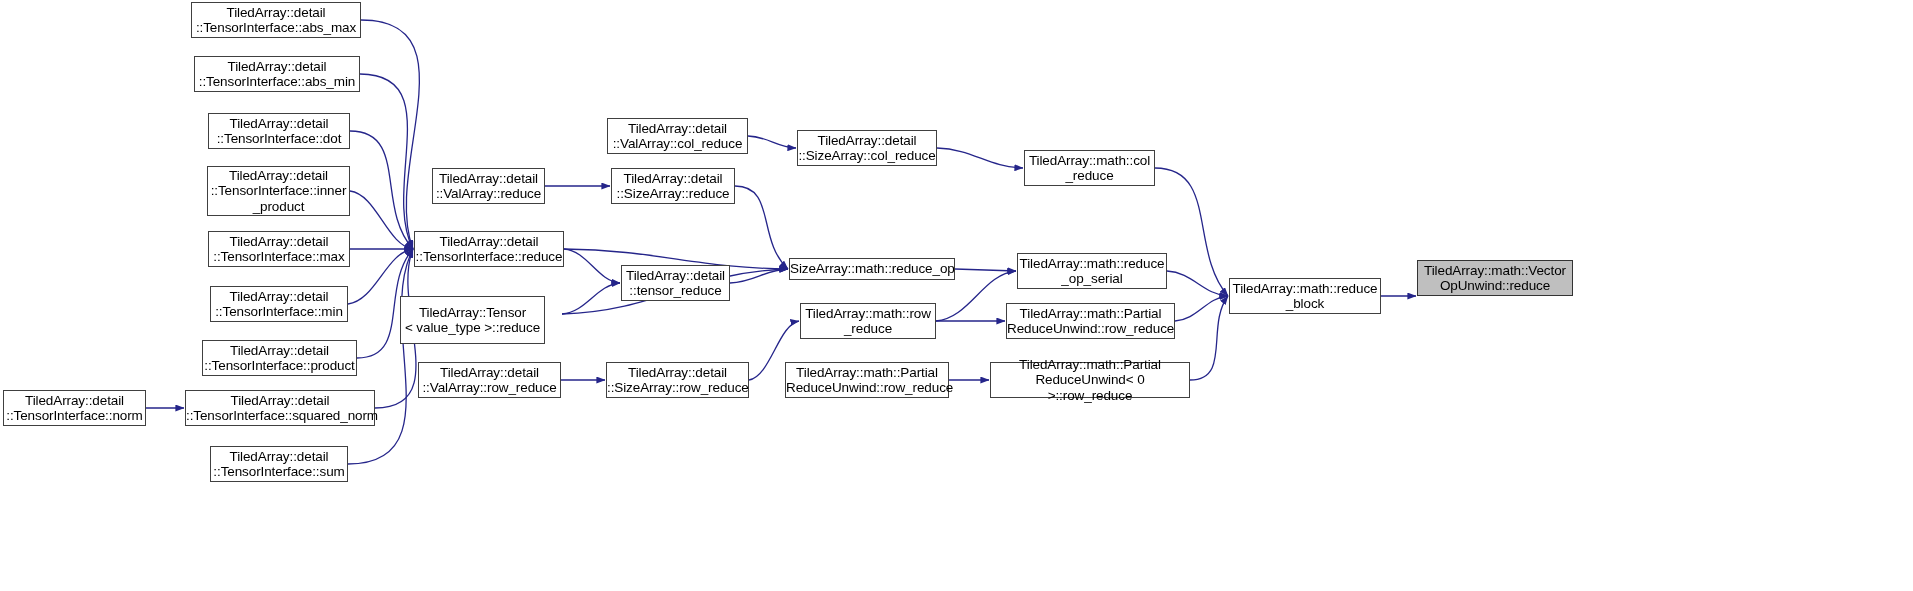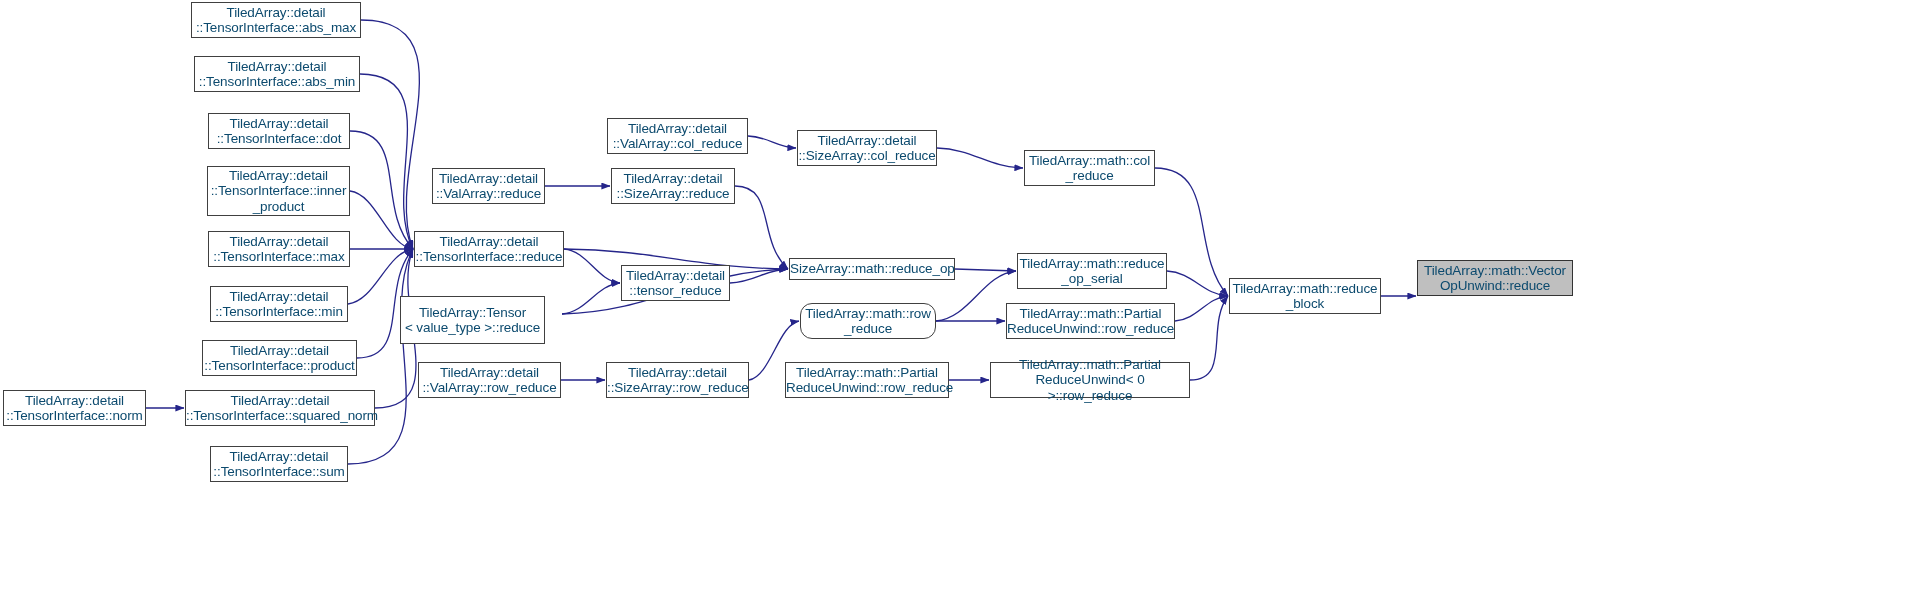--- a/index.html
+++ b/index.html
@@ -21,21 +21,21 @@
     top: 0;
     width: 1913px;
     height: 591px;
     pointer-events: none;
   }
   .node {
     position: absolute;
     box-sizing: border-box;
     border: 1px solid #404040;
     background: #ffffff;
-    color: #0c4a6e;
+    color: #000000;
     font-size: 13.5px;
     line-height: 15.5px;
     display: flex;
     align-items: center;
     justify-content: center;
     text-align: center;
     white-space: pre-line;
     letter-spacing: -0.1px;
     cursor: pointer;
   }
@@ -127,21 +127,21 @@
 ::ValArray::col_reduce</span></div>
       <div class="node" style="left: 611px; top: 168px; width: 124px; height: 36px;"><span class="node-label">TiledArray::detail
 ::SizeArray::reduce</span></div>
       <div class="node" style="left: 621px; top: 265px; width: 109px; height: 36px;"><span class="node-label">TiledArray::detail
 ::tensor_reduce</span></div>
       <div class="node" style="left: 606px; top: 362px; width: 143px; height: 36px;"><span class="node-label">TiledArray::detail
 ::SizeArray::row_reduce</span></div>
       <div class="node" style="left: 797px; top: 130px; width: 140px; height: 36px;"><span class="node-label">TiledArray::detail
 ::SizeArray::col_reduce</span></div>
       <div class="node" style="left: 789px; top: 258px; width: 166px; height: 22px;"><span class="node-label">SizeArray::math::reduce_op</span></div>
-      <div class="node" style="left: 800px; top: 303px; width: 136px; height: 36px; border-radius: 12px;"><span class="node-label">TiledArray::math::row
+      <div class="node" style="left: 800px; top: 303px; width: 136px; height: 36px;"><span class="node-label">TiledArray::math::row
 _reduce</span></div>
       <div class="node" style="left: 785px; top: 362px; width: 164px; height: 36px;"><span class="node-label">TiledArray::math::Partial
 ReduceUnwind::row_reduce</span></div>
       <div class="node" style="left: 1024px; top: 150px; width: 131px; height: 36px;"><span class="node-label">TiledArray::math::col
 _reduce</span></div>
       <div class="node" style="left: 1017px; top: 253px; width: 150px; height: 36px;"><span class="node-label">TiledArray::math::reduce
 _op_serial</span></div>
       <div class="node" style="left: 1006px; top: 303px; width: 169px; height: 36px;"><span class="node-label">TiledArray::math::Partial
 ReduceUnwind::row_reduce</span></div>
       <div class="node" style="left: 990px; top: 362px; width: 200px; height: 36px;"><span class="node-label">TiledArray::math::Partial

